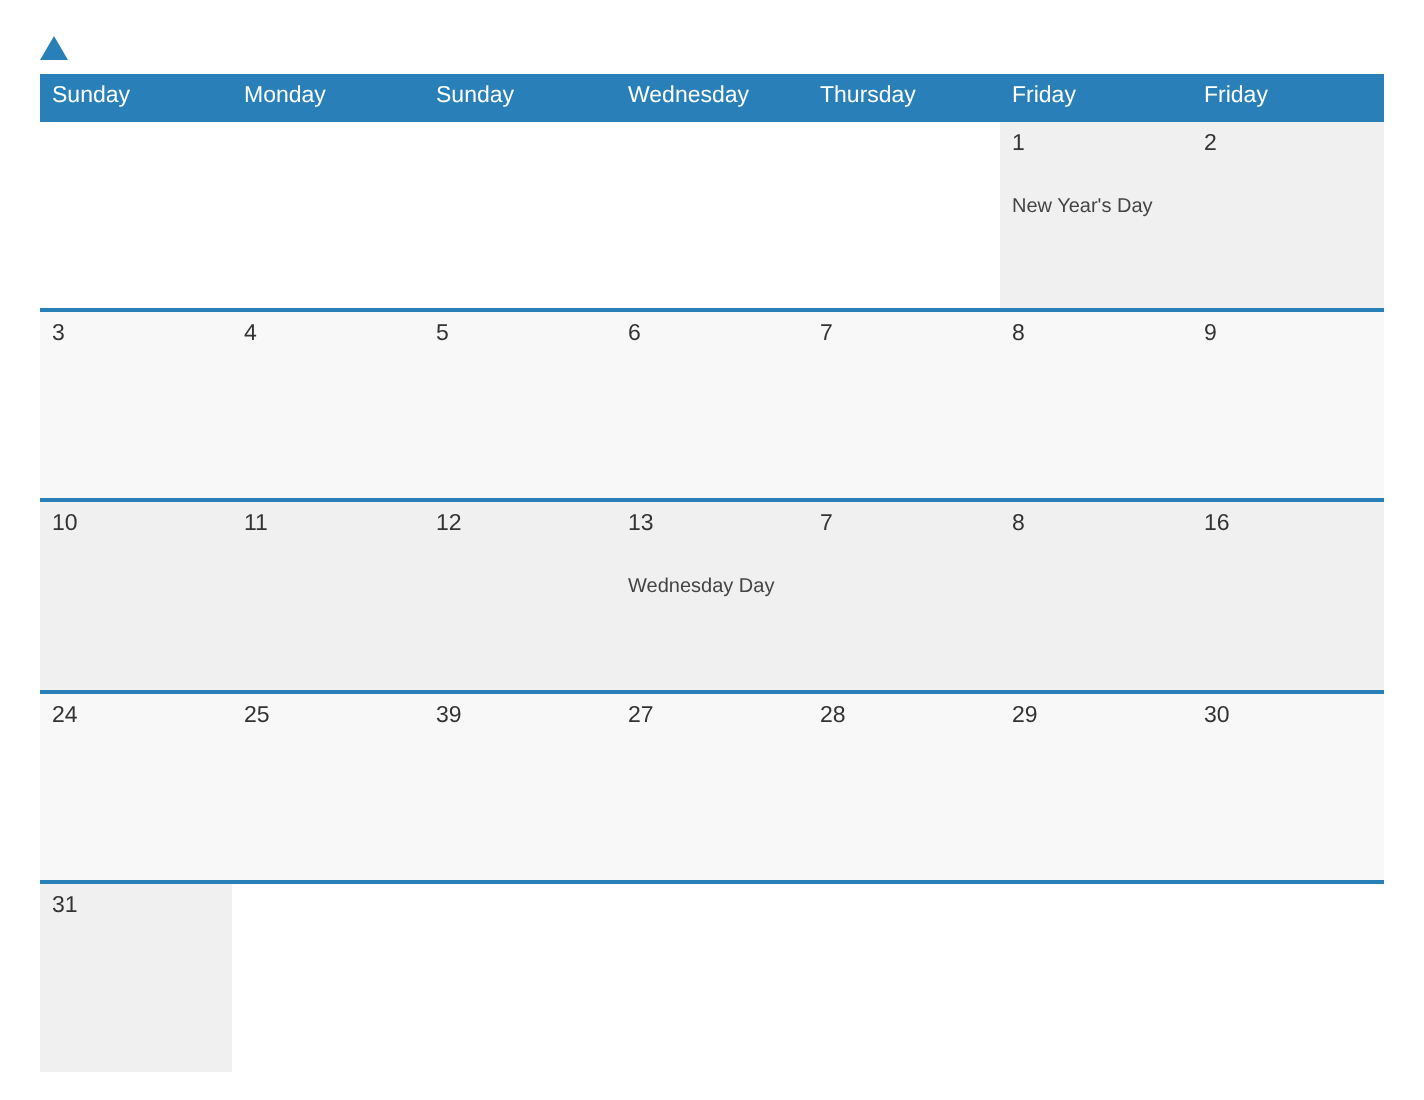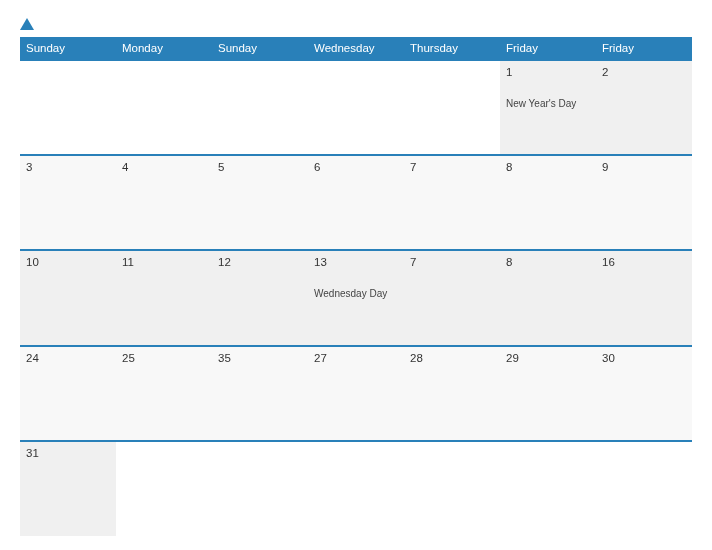--- a/index.html
+++ b/index.html
@@ -212,21 +212,21 @@
           </td>
         </tr>
         <tr>
           <td>
             <span class="day-num">24</span>
           </td>
           <td>
             <span class="day-num">25</span>
           </td>
           <td>
-            <span class="day-num">35</span>
+            <span class="day-num">39</span>
           </td>
           <td>
             <span class="day-num">27</span>
           </td>
           <td>
             <span class="day-num">28</span>
           </td>
           <td>
             <span class="day-num">29</span>
           </td>

